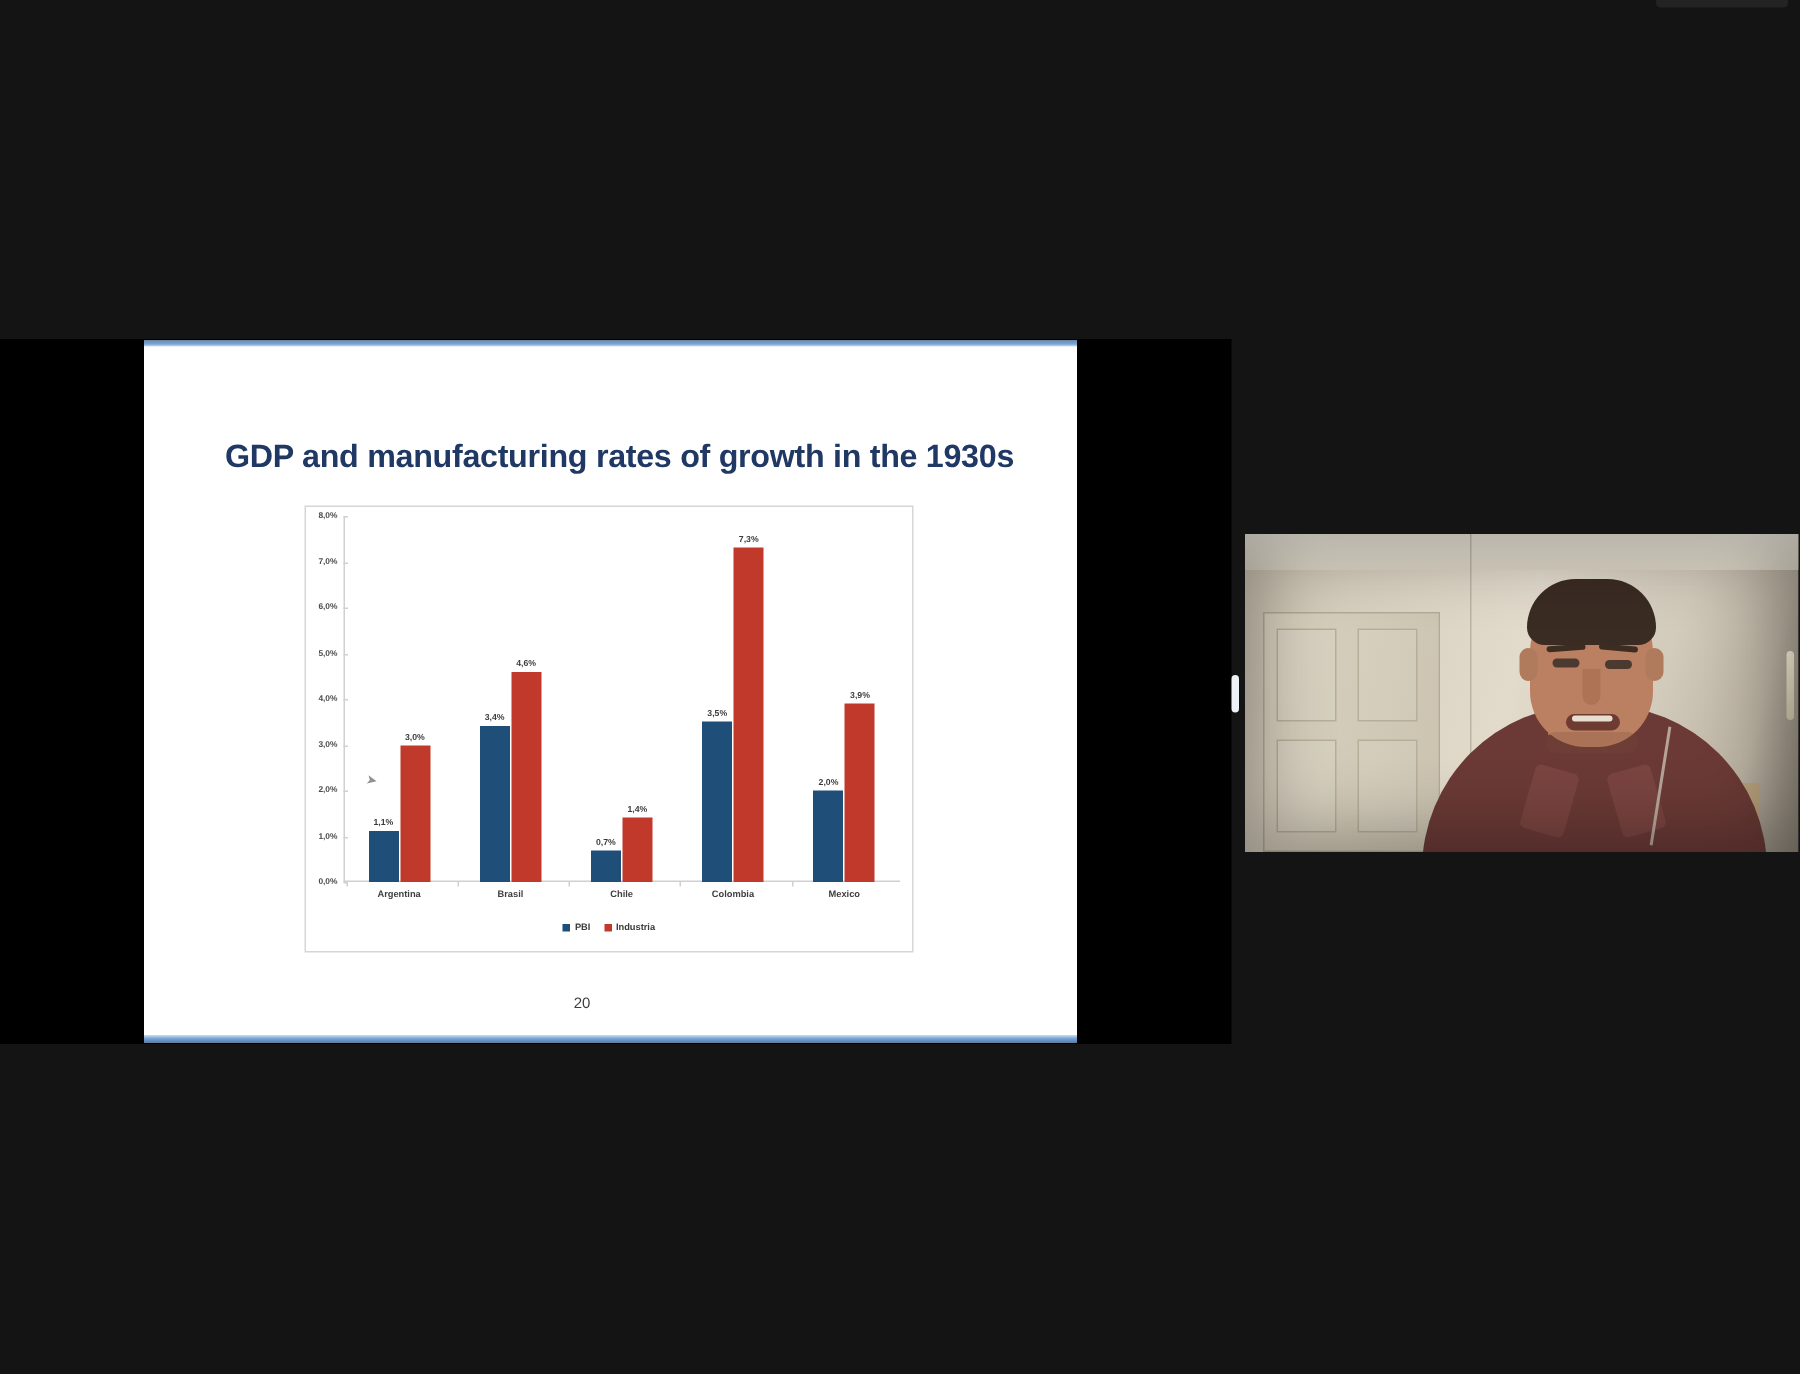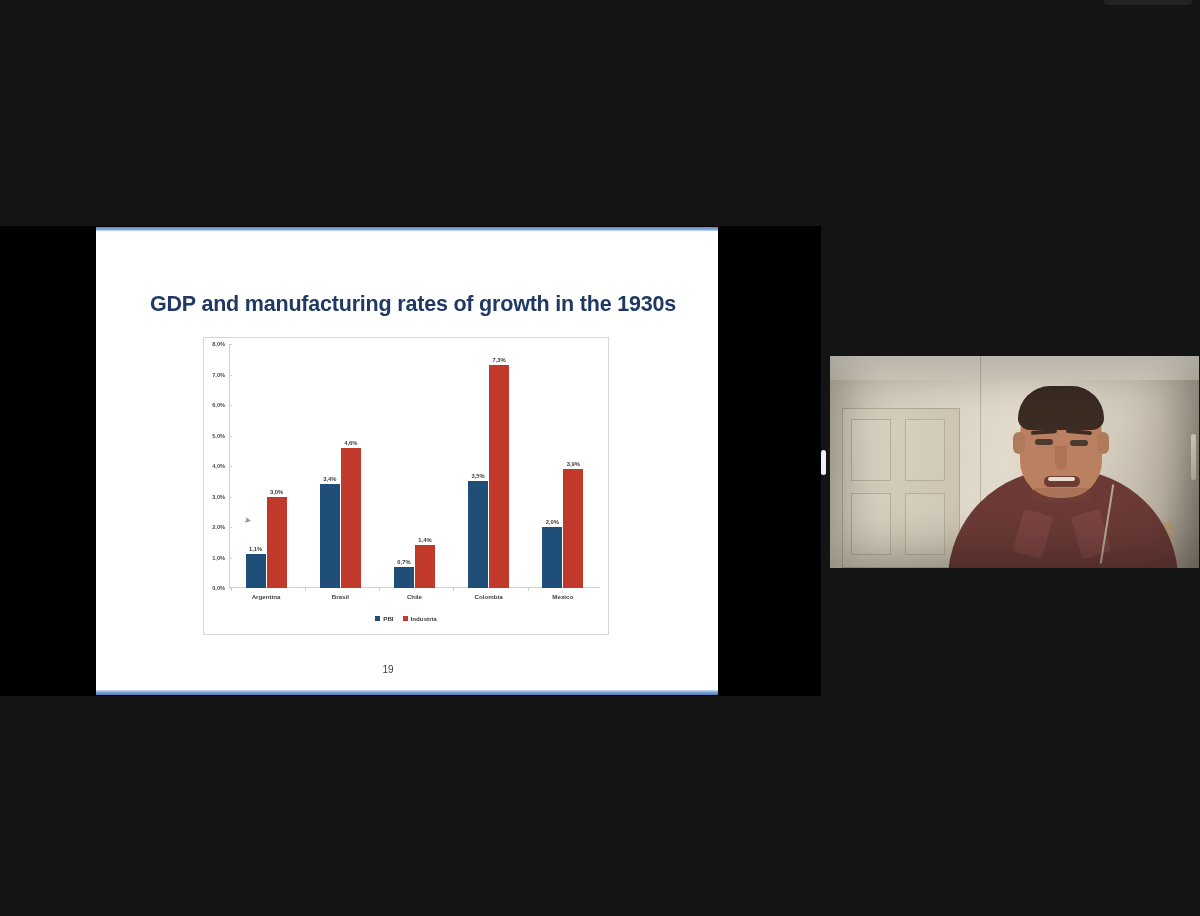--- a/index.html
+++ b/index.html
@@ -333,21 +333,21 @@
           <div class="legend-item">
             <span class="swatch" style="background: rgb(192, 57, 43);"></span>
             <span>Industria</span>
           </div>
         </div>
     </div>
 
     <div class="pointer-glyph">➤</div>
 
     <div class="slide-pagenum">
-      <span>19</span>
+      <span>20</span>
     </div>
   </div>
 
   <div class="webcam">
     <div class="cam-wall"></div>
     <div class="cam-ceiling"></div>
     <div class="cam-wall-seam"></div>
     <div class="cam-cabinet">
       <div class="cab-panel" style="left:8px;top:10px;width:40px;height:62px;"></div>
       <div class="cab-panel" style="left:62px;top:10px;width:40px;height:62px;"></div>

